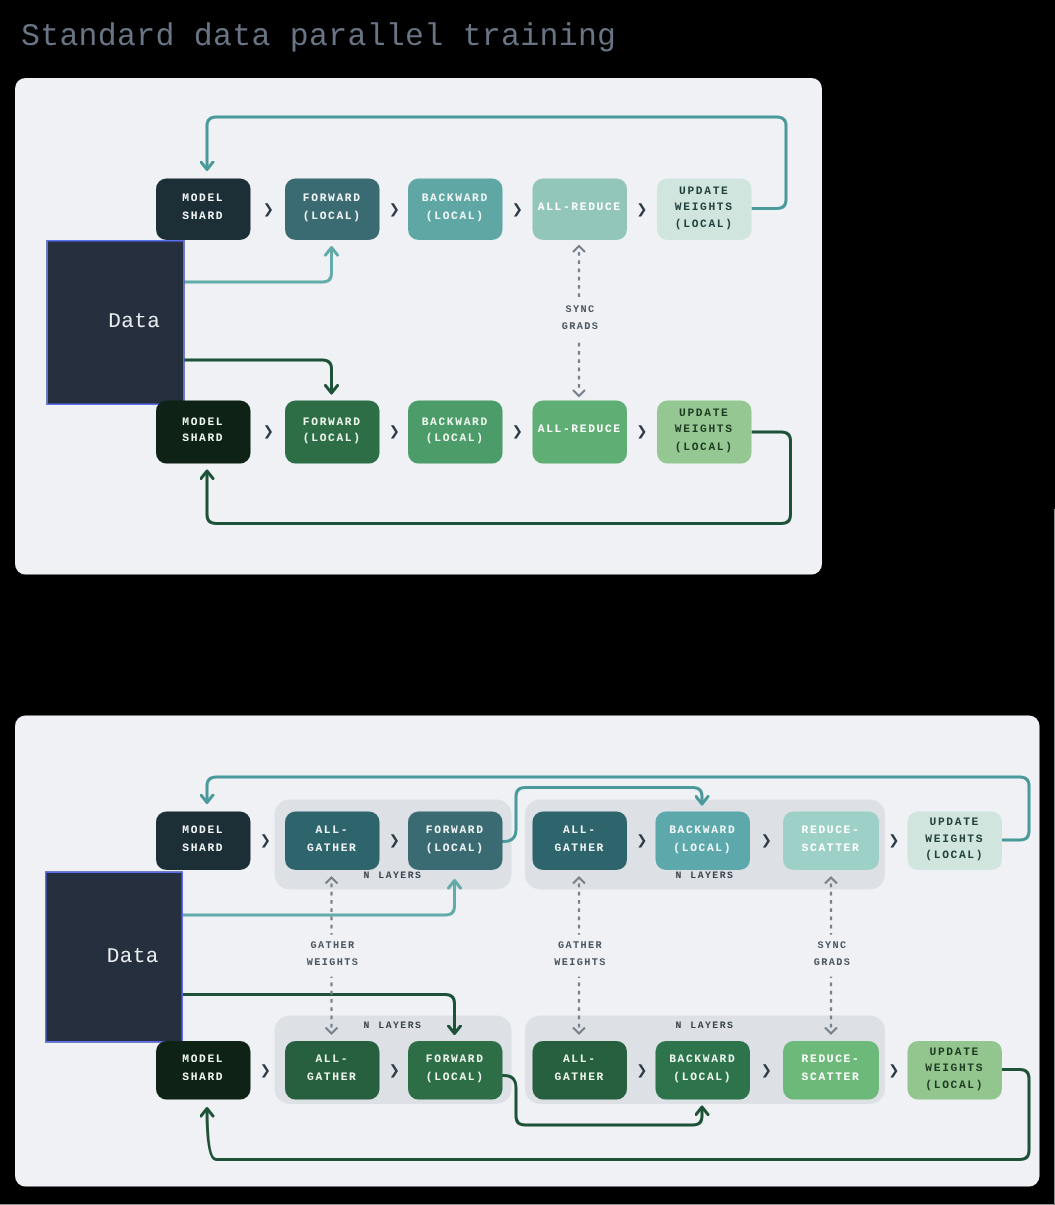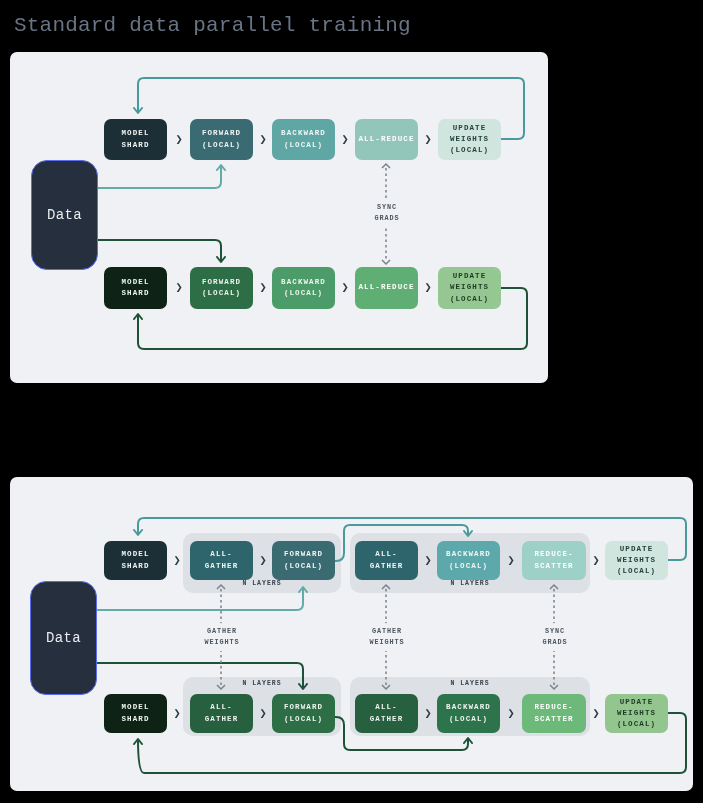--- a/index.html
+++ b/index.html
@@ -5,23 +5,23 @@
   html,body{margin:0;padding:0;background:#ffffff;}
   #stage{position:relative;width:703px;height:803px;background:#000000;
          font-family:Liberation Mono, monospace;overflow:hidden;}
   .sec-title{position:absolute;font-size:21px;font-weight:500;color:#697484;
              letter-spacing:.2px;white-space:nowrap;}
   .panel{position:absolute;background:#eff1f4;border-radius:7px;}
   .group{position:absolute;background:#dde1e6;border-radius:10px;}
   .box{position:absolute;border-radius:7px;display:flex;align-items:center;justify-content:center;
        font-size:7.5px;font-weight:bold;letter-spacing:1.1px;line-height:1.5;
        text-align:center;white-space:pre-line;}
-  .databox{position:absolute;border-radius:16px;border:1.5px solid #5b6cee;background:#252f3d;
+  .databox{position:absolute;border-radius:0;border:1.5px solid #5b6cee;background:#252f3d;
            color:#e9edf0;display:flex;align-items:center;justify-content:center;
-           font-size:14px;letter-spacing:.3px;}
+           font-size:14px;letter-spacing:.3px;padding-left:25px;}
   .chev{position:absolute;transform:translate(-50%,-50%);font-size:12px;font-weight:bold;
         color:#2c3b48;line-height:1;}
   .annot{position:absolute;transform:translate(-50%,-50%);background:#eff1f4;
          font-size:6.8px;font-weight:bold;letter-spacing:.9px;color:#4b5661;
          text-align:center;white-space:pre-line;line-height:1.6;padding:3px 2px;}
   .nlayers{position:absolute;transform:translate(-50%,0);font-size:6.5px;font-weight:bold;
            letter-spacing:1px;color:#39434d;white-space:nowrap;}
   svg.wires{position:absolute;left:0;top:0;pointer-events:none;}
 </style>
 </head>

